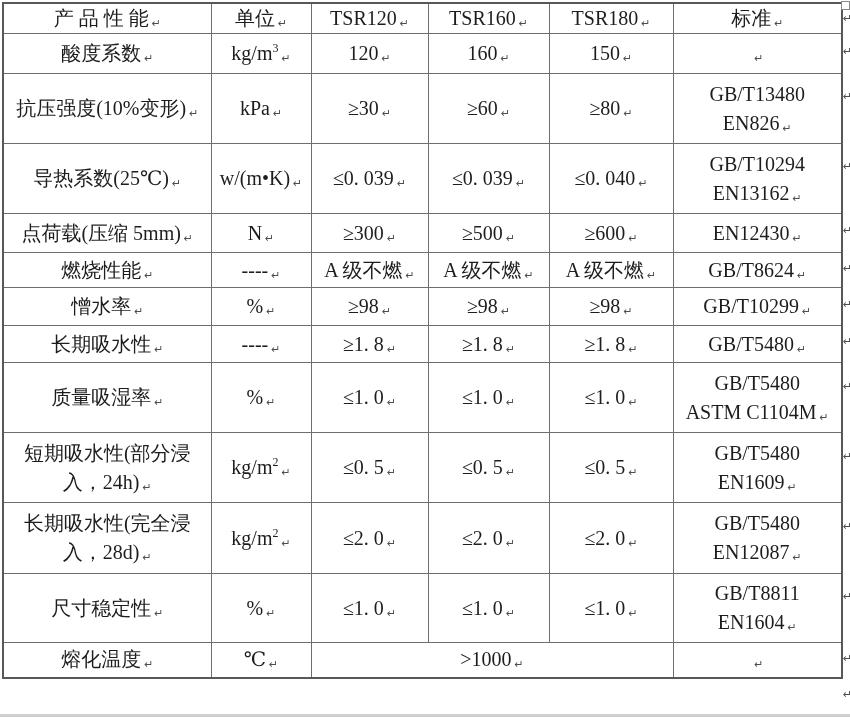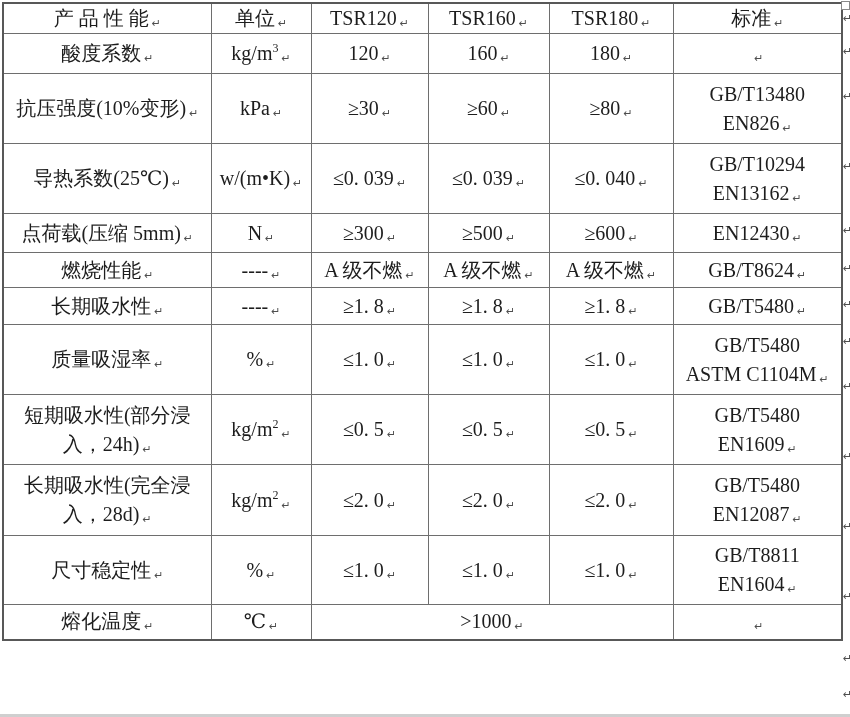--- a/index.html
+++ b/index.html
@@ -104,21 +104,21 @@
     <td><span>TSR160</span><span class="pm">↵</span></td>
     <td><span>TSR180</span><span class="pm">↵</span></td>
     <td><span>标准</span><span class="pm">↵</span></td>
   </tr>
 
   <tr style="height:40px">
     <td><span>酸度系数</span><span class="pm">↵</span></td>
     <td><span>kg/m</span><sup class="u">3</sup><span class="pm">↵</span></td>
     <td><span>120</span><span class="pm">↵</span></td>
     <td><span>160</span><span class="pm">↵</span></td>
-    <td><span>180</span><span class="pm">↵</span></td>
+    <td><span>150</span><span class="pm">↵</span></td>
     <td><span class="pm">↵</span></td>
   </tr>
 
   <tr style="height:70px">
     <td><span>抗压强度(10%变形)</span><span class="pm">↵</span></td>
     <td><span class="wavy">kPa</span><span class="pm">↵</span></td>
     <td><span>≥30</span><span class="pm">↵</span></td>
     <td><span>≥60</span><span class="pm">↵</span></td>
     <td><span>≥80</span><span class="pm">↵</span></td>
     <td>
@@ -150,20 +150,28 @@
 
   <tr style="height:35px">
     <td><span>燃烧性能</span><span class="pm">↵</span></td>
     <td><span>----</span><span class="pm">↵</span></td>
     <td><span>A 级不燃</span><span class="pm">↵</span></td>
     <td><span>A 级不燃</span><span class="pm">↵</span></td>
     <td><span>A 级不燃</span><span class="pm">↵</span></td>
     <td><span>GB/T8624</span><span class="pm">↵</span></td>
   </tr>
 
+  <tr style="height:38px">
+    <td><span>憎水率</span><span class="pm">↵</span></td>
+    <td><span>%</span><span class="pm">↵</span></td>
+    <td><span>≥98</span><span class="pm">↵</span></td>
+    <td><span>≥98</span><span class="pm">↵</span></td>
+    <td><span>≥98</span><span class="pm">↵</span></td>
+    <td><span>GB/T10299</span><span class="pm">↵</span></td>
+  </tr>
 
   <tr style="height:37px">
     <td><span>长期吸水性</span><span class="pm">↵</span></td>
     <td><span>----</span><span class="pm">↵</span></td>
     <td><span>≥1. 8</span><span class="pm">↵</span></td>
     <td><span>≥1. 8</span><span class="pm">↵</span></td>
     <td><span>≥1. 8</span><span class="pm">↵</span></td>
     <td><span>GB/T5480</span><span class="pm">↵</span></td>
   </tr>
 

